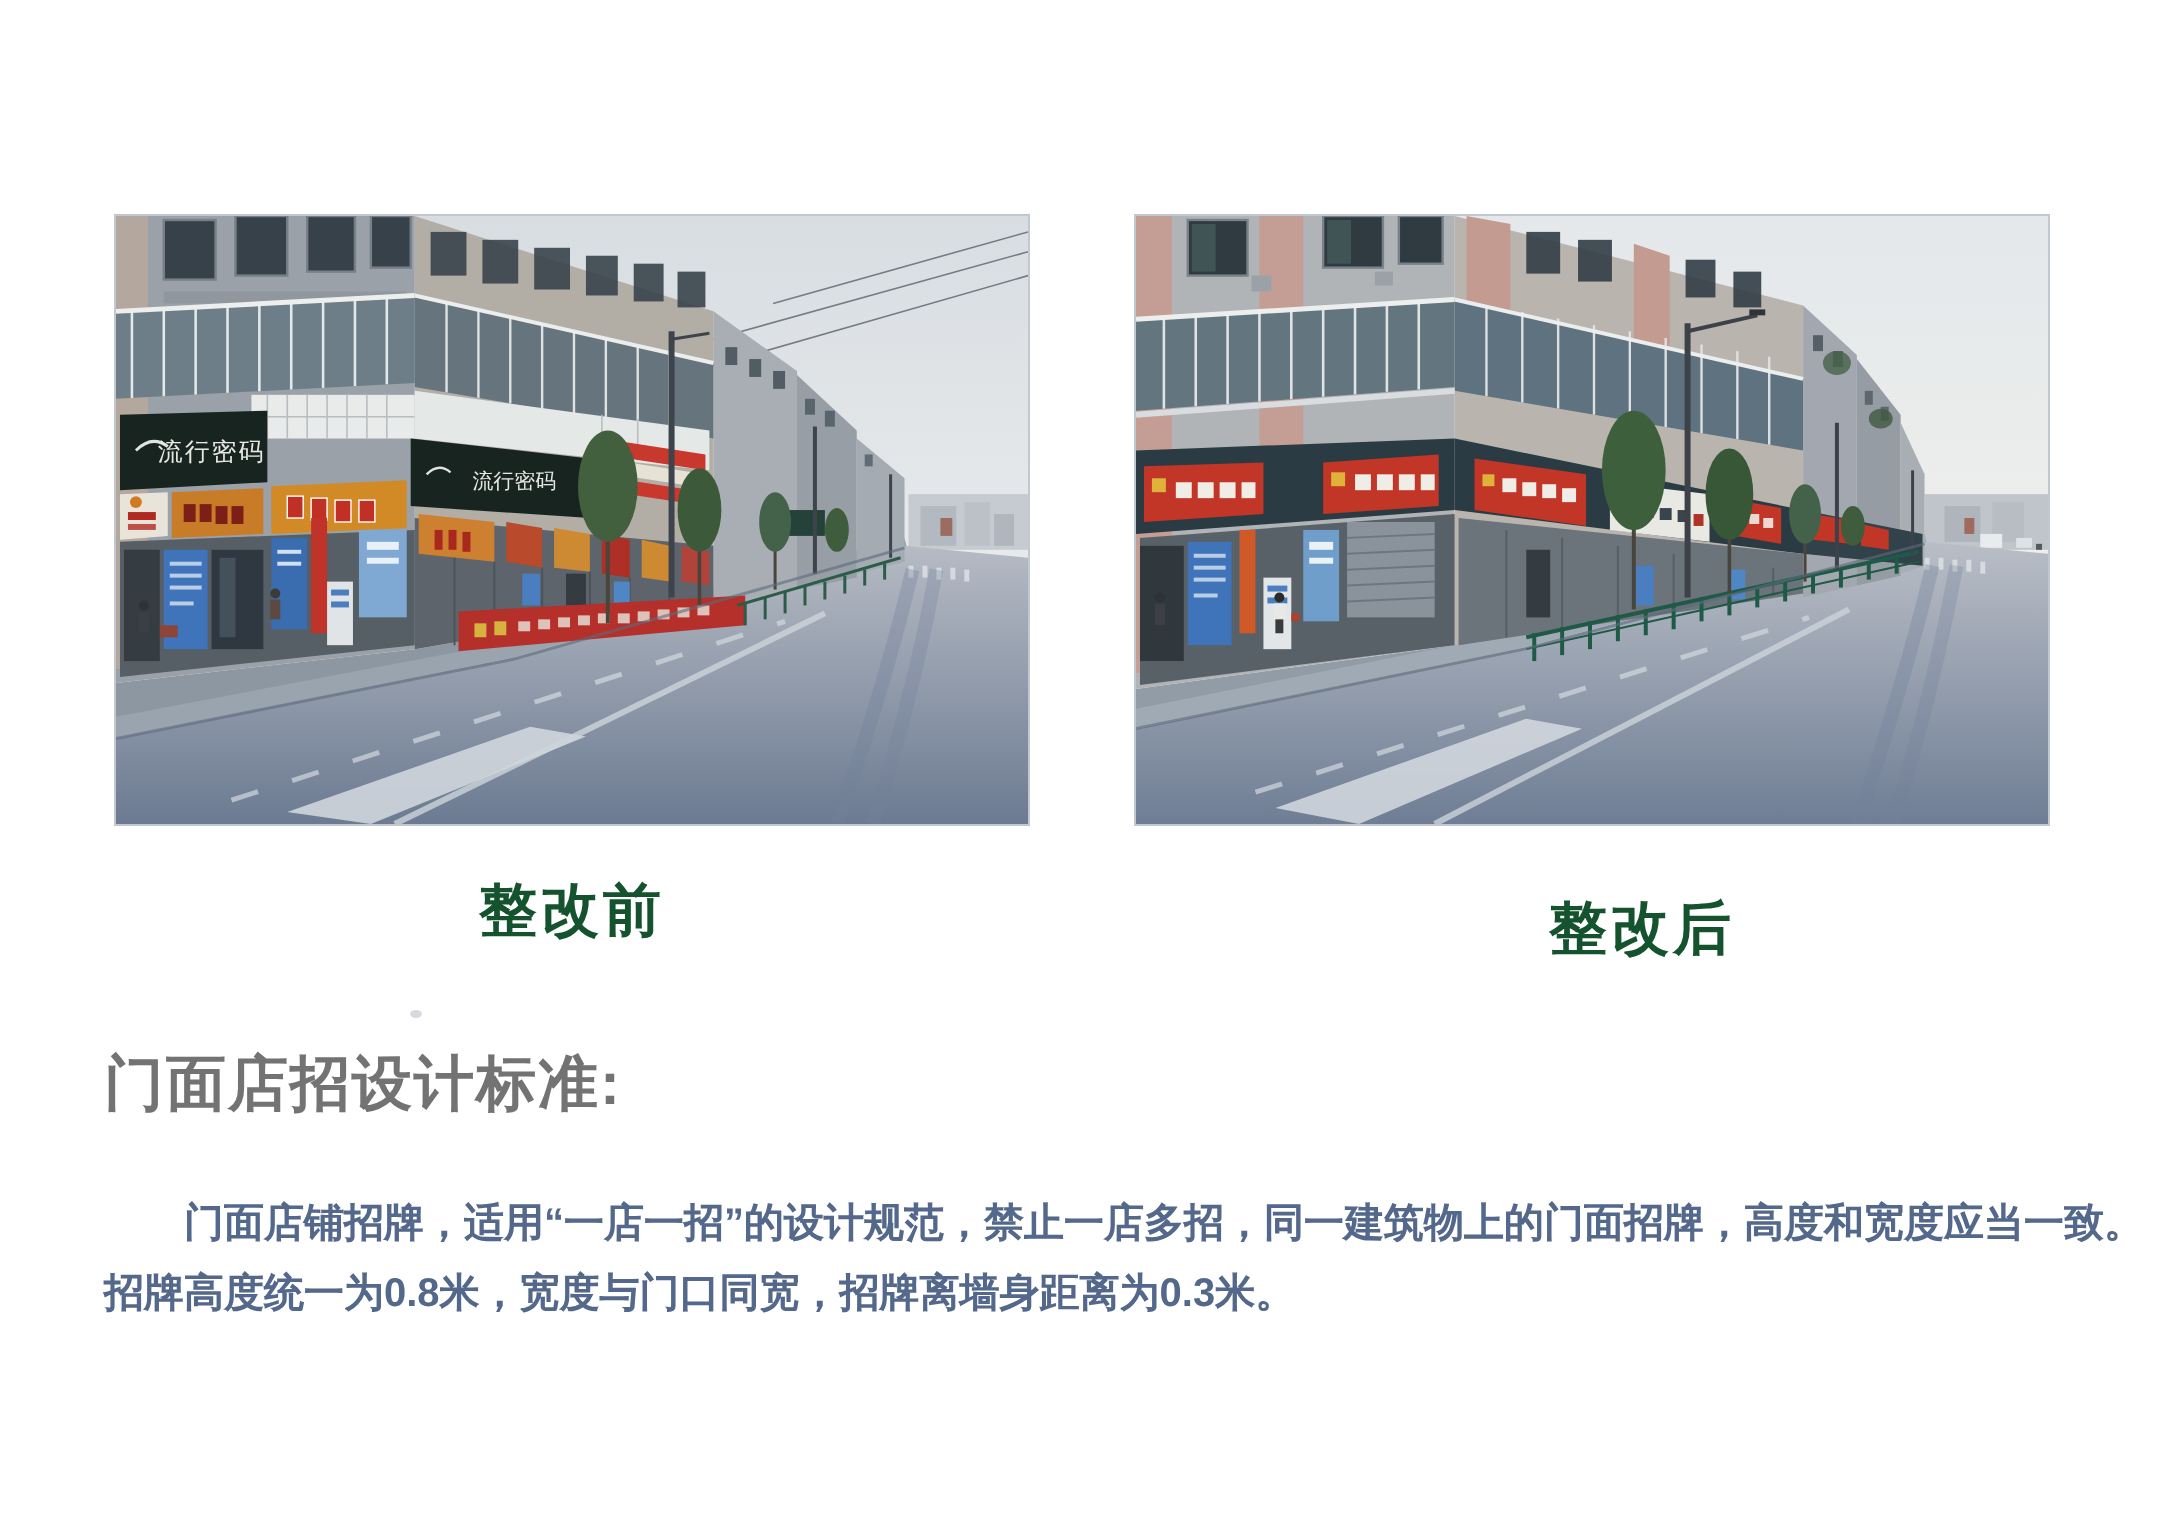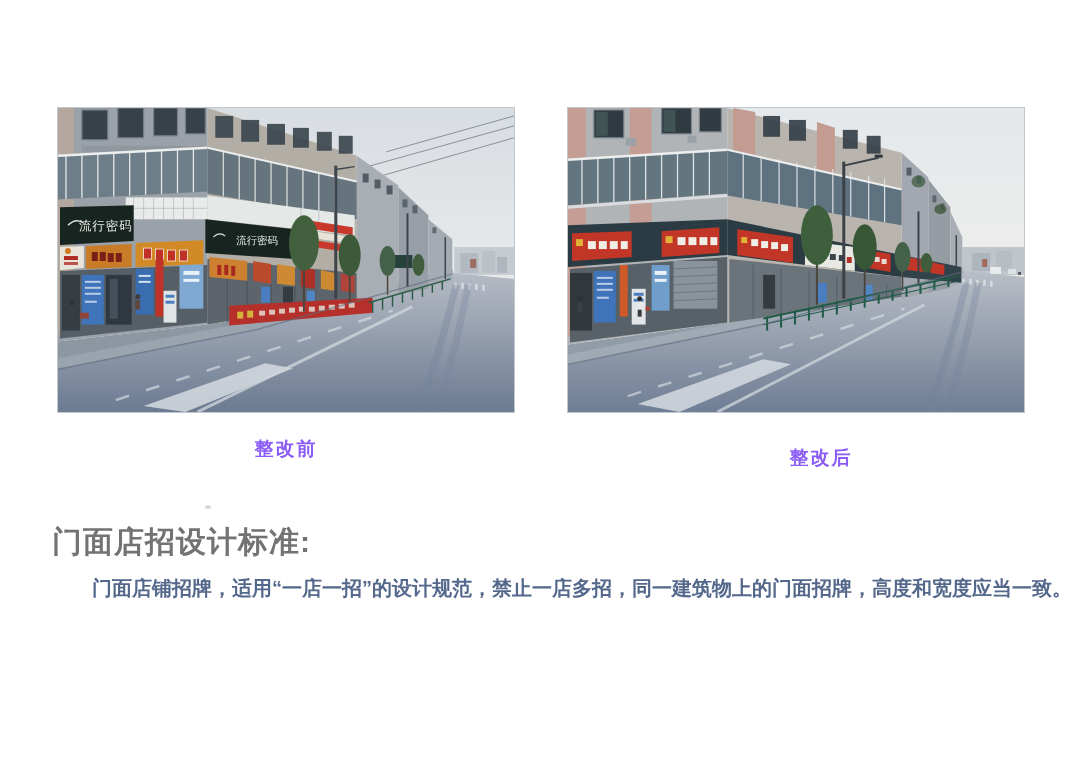--- a/index.html
+++ b/index.html
@@ -9,38 +9,38 @@
   }
   .photo{
     position:absolute;top:107px;width:458px;height:306px;margin:0;padding:0;
     border:1px solid #c2c8cf;box-sizing:border-box;background:#e8ebee;
   }
   #photo-before{left:57px;}
   #photo-after{left:567px;}
   .photo svg{display:block;width:100%;height:100%;}
   .caption{
     position:absolute;width:458px;text-align:center;
-    font-size:19px;font-weight:bold;color:#8b5cf6;letter-spacing:2px;
+    font-size:29px;font-weight:bold;color:#14532d;letter-spacing:2px;
   }
   #caption-before{left:57px;top:436px;}
   #caption-after{left:592px;top:445px;}
   .artifact-dot{
     position:absolute;left:205px;top:505px;width:6px;height:4px;border-radius:50%;
     background:#ccd1d7;opacity:.8;
   }
   .heading{
     position:absolute;left:52px;top:522px;
     font-size:30px;font-weight:bold;color:#737373;letter-spacing:1px;
   }
   .body-text{
     position:absolute;left:52px;top:571px;width:995px;
     font-size:20px;font-weight:bold;color:#54688c;line-height:35px;
   }
   .body-text .line{white-space:nowrap;}
-  .body-text .indent{text-indent:2em;}
+  .body-text .indent{text-indent:2em;margin-top:24px;}
 </style>
 </head>
 <body>
 
 <figure class="photo" id="photo-before">
 <svg viewBox="0 0 458 306" preserveAspectRatio="none">
   <defs>
     <linearGradient id="bSky" x1="0" y1="0" x2="0" y2="1">
           <stop offset="0" stop-color="#d8dde2"></stop>
           <stop offset="1" stop-color="#f3f4f2"></stop>
@@ -516,13 +516,14 @@
 
 <div class="caption" id="caption-before">整改前</div>
 <div class="caption" id="caption-after">整改后</div>
 
 <div class="artifact-dot"></div>
 
 <div class="heading">门面店招设计标准:</div>
 
 <div class="body-text">
   <div class="line indent">门面店铺招牌，适用“一店一招”的设计规范，禁止一店多招，同一建筑物上的门面招牌，高度和宽度应当一致。</div>
+  <div class="line">招牌高度统一为0.8米，宽度与门口同宽，招牌离墙身距离为0.3米。</div>
 </div>
 
 </body></html>

